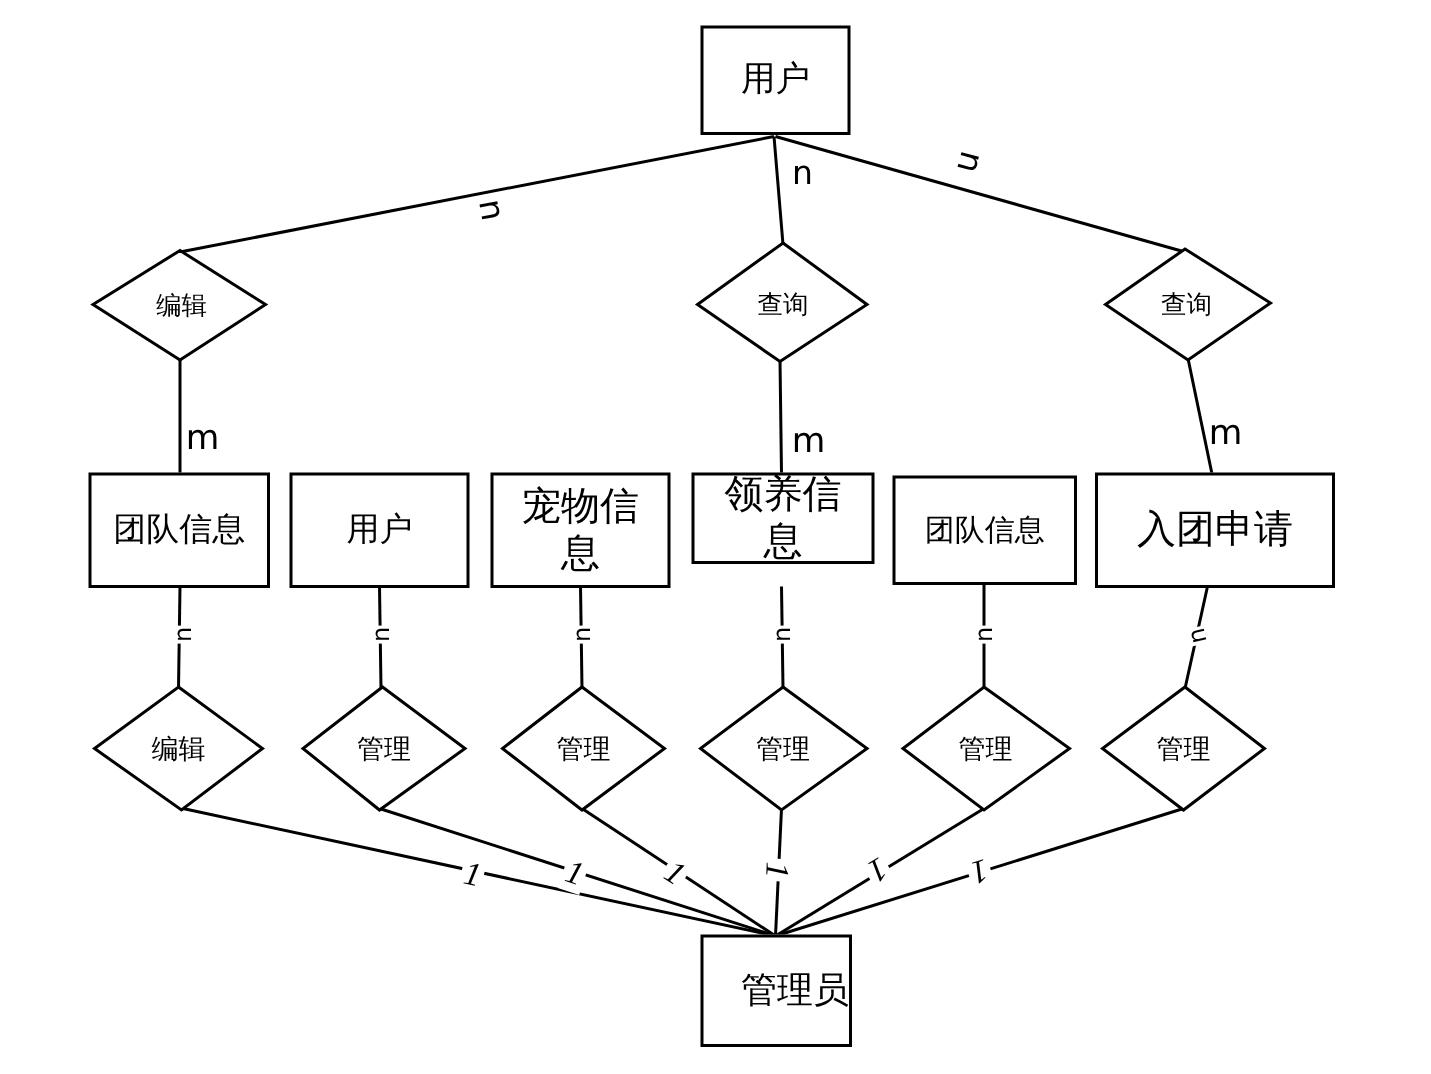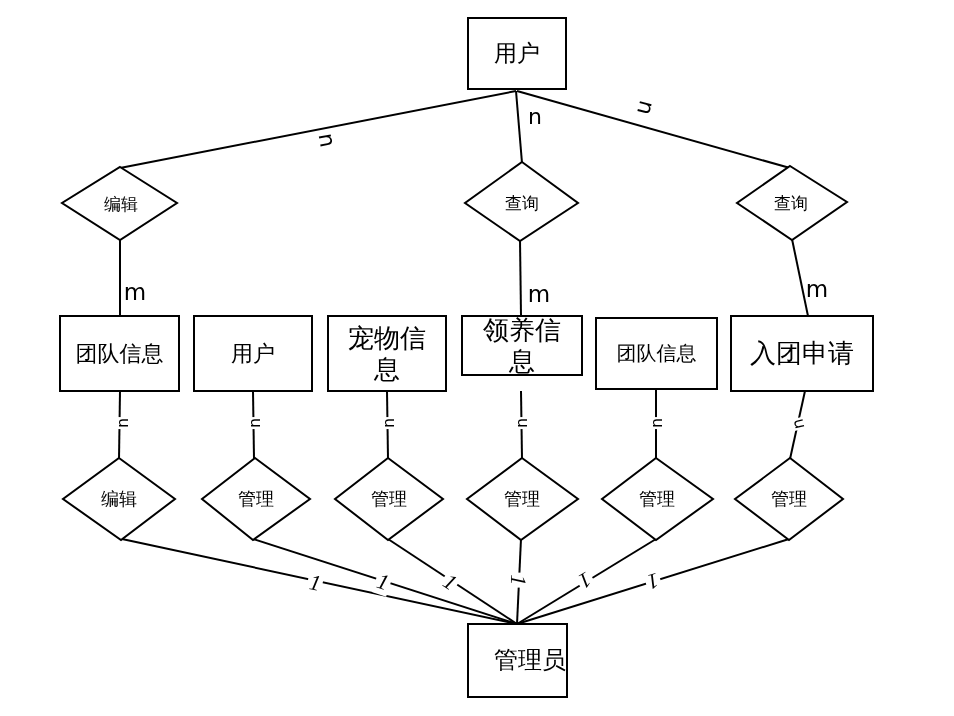--- a/index.html
+++ b/index.html
@@ -91,21 +91,21 @@
   </div>
 
   <div class="entity" style="left:461px;top:315px;width:122px;height:61px;font-size:26px;padding:0 10px;">
     <span>领养信息</span>
   </div>
 
   <div class="entity" style="left:595px;top:317px;width:123px;height:73px;font-size:20px;">
     <span>团队信息</span>
   </div>
 
-  <div class="entity" style="left:730px;top:315px;width:144px;height:77px;font-size:26px;">
+  <div class="entity" style="left:730px;top:315px;width:160px;height:77px;font-size:26px;">
     <span>入团申请</span>
   </div>
 
   <div class="entity" style="left:467px;top:623px;width:101px;height:75px;font-size:24px;justify-content:flex-end;">
     <span>管理员</span>
   </div>
 
   <span class="lbl dlabel" style="left:121px;top:204px;">编辑</span>
   <span class="lbl dlabel" style="left:522px;top:203px;">查询</span>
   <span class="lbl dlabel" style="left:791px;top:203px;">查询</span>

